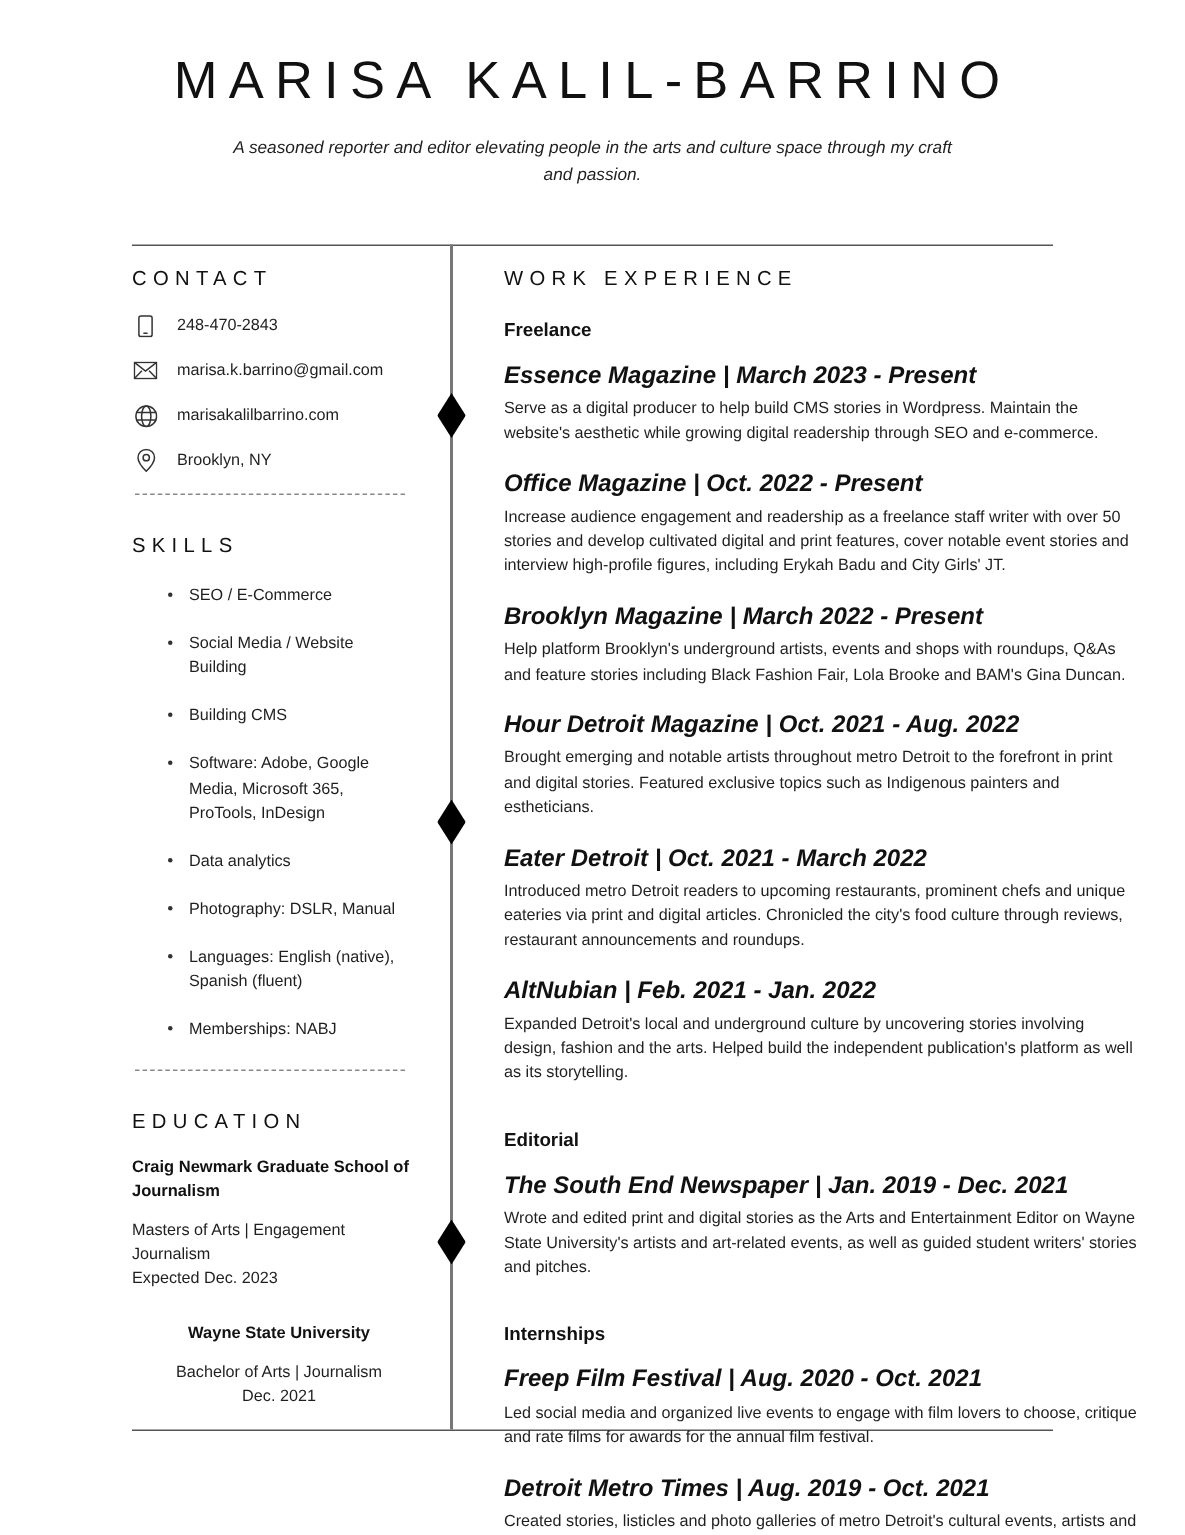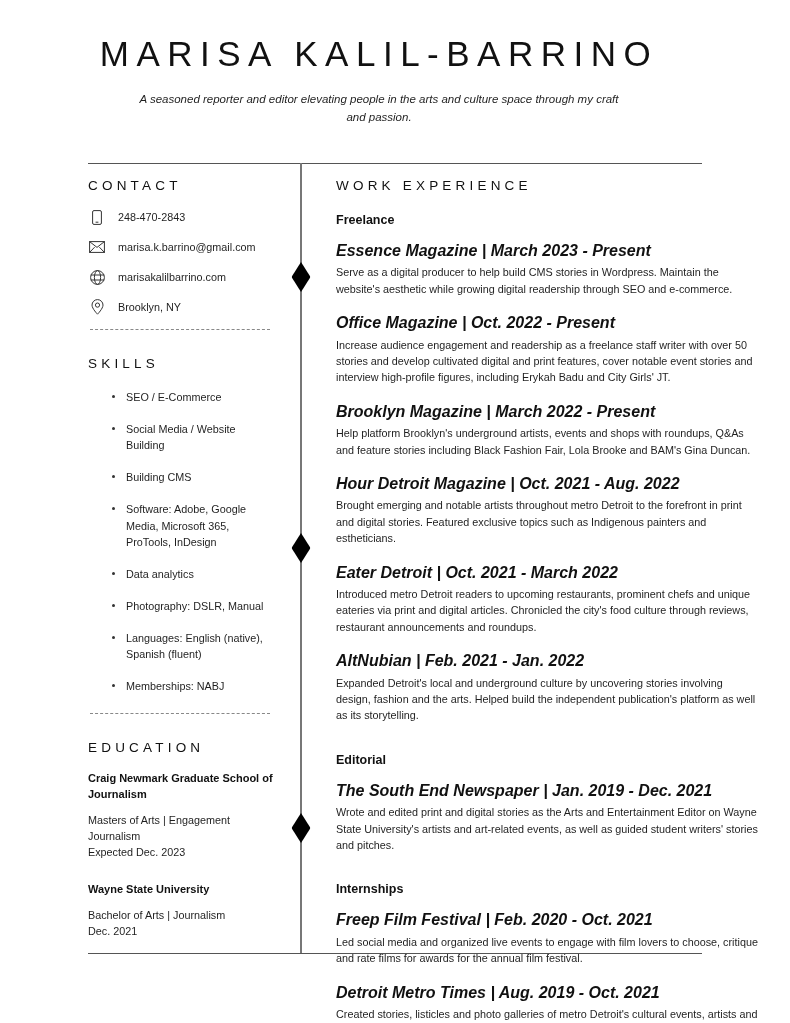--- a/index.html
+++ b/index.html
@@ -18,21 +18,21 @@
     width: 790px;
     height: 1023px;
     margin: 0 auto;
     background: #ffffff;
     overflow: hidden;
   }
 
   
   .header {
     position: absolute;
-    left: 72px;
+    left: 88px;
     top: 34px;
     width: 614px;
     text-align: center;
   }
   .full-name {
     font-size: 35px;
     font-weight: 400;
     letter-spacing: 7.5px;
     color: #111111;
     margin: 0;
@@ -296,21 +296,21 @@
       <div class="dashed-rule"></div>
     </div>
 
     <div class="education-block">
       <h2 class="section-title">EDUCATION</h2>
       <div class="edu-entry">
         <p class="edu-school">Craig Newmark Graduate School of Journalism</p>
         <p class="edu-detail">Masters of Arts | Engagement Journalism
 Expected Dec. 2023</p>
       </div>
-      <div class="edu-entry" style="margin-top:22px;">
+      <div class="edu-entry" style="margin-top:22px;text-align:center;">
         <p class="edu-school">Wayne State University</p>
         <p class="edu-detail">Bachelor of Arts | Journalism
 Dec. 2021</p>
       </div>
     </div>
 
   </div>
 
   <div class="col-right">
     <h2 class="section-title">WORK EXPERIENCE</h2>
@@ -351,21 +351,21 @@
         <p class="job-title">The South End Newspaper | Jan. 2019 - Dec. 2021</p>
         <p class="job-desc">Wrote and edited print and digital stories as the Arts and Entertainment Editor on Wayne State University's artists and art-related events, as well as guided student writers' stories and pitches.</p>
       </div>
     </div>
 
     <div class="group-gap"></div>
 
     <div class="exp-group">
       <h3 class="group-title">Internships</h3>
       <div class="job">
-        <p class="job-title">Freep Film Festival | Feb. 2020 - Oct. 2021</p>
+        <p class="job-title">Freep Film Festival | Aug. 2020 - Oct. 2021</p>
         <p class="job-desc">Led social media and organized live events to engage with film lovers to choose, critique and rate films for awards for the annual film festival.</p>
       </div>
       <div class="job">
         <p class="job-title">Detroit Metro Times | Aug. 2019 - Oct. 2021</p>
         <p class="job-desc">Created stories, listicles and photo galleries of metro Detroit's cultural events, artists and businesses. Here, I explored unique perspectives for various emerging Detroiters of all mediums.</p>
       </div>
     </div>
 
   </div>
 

